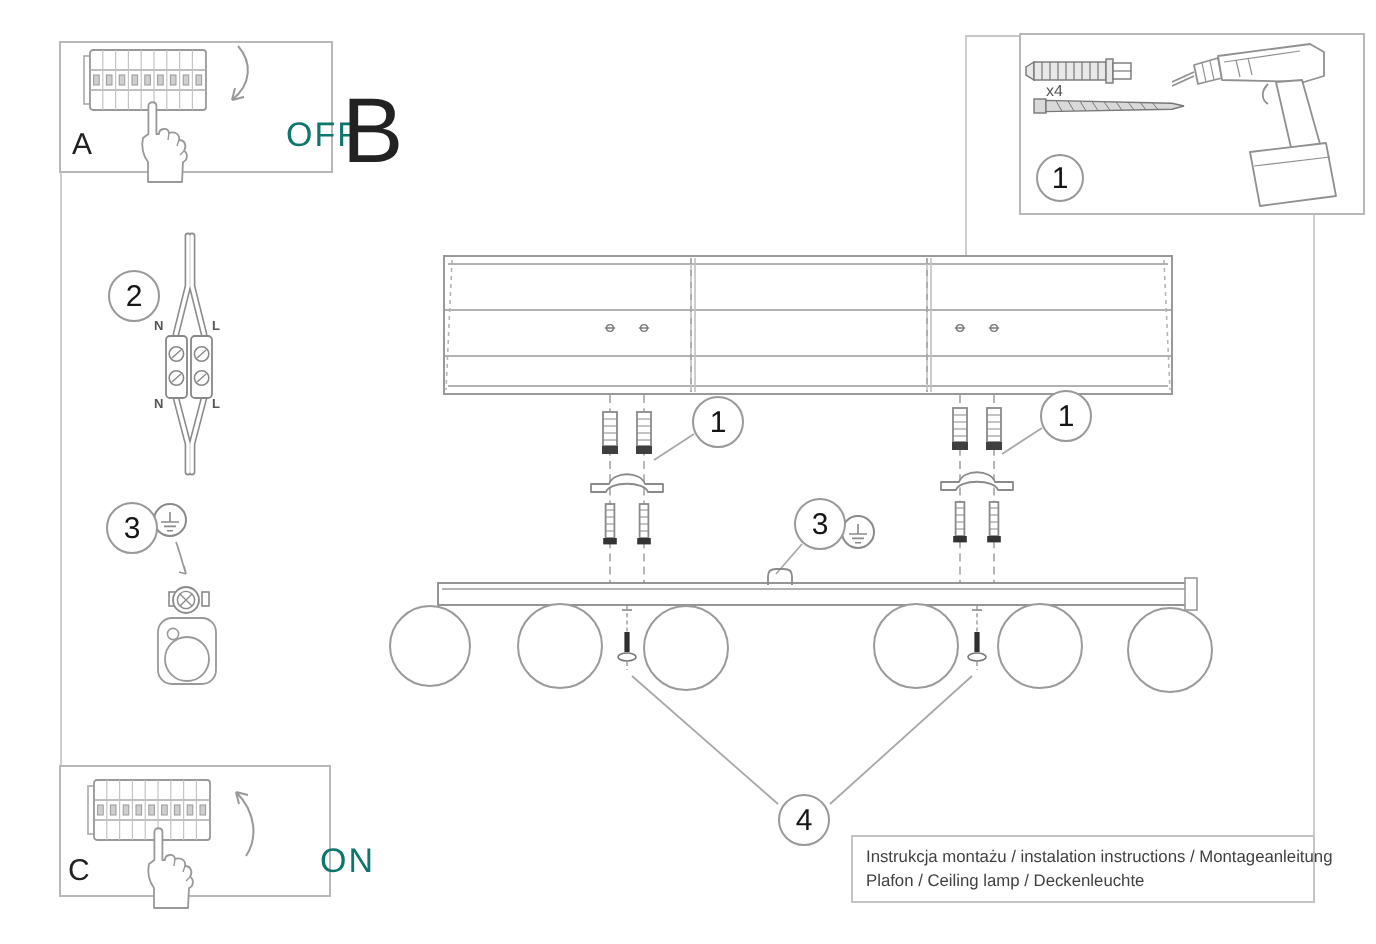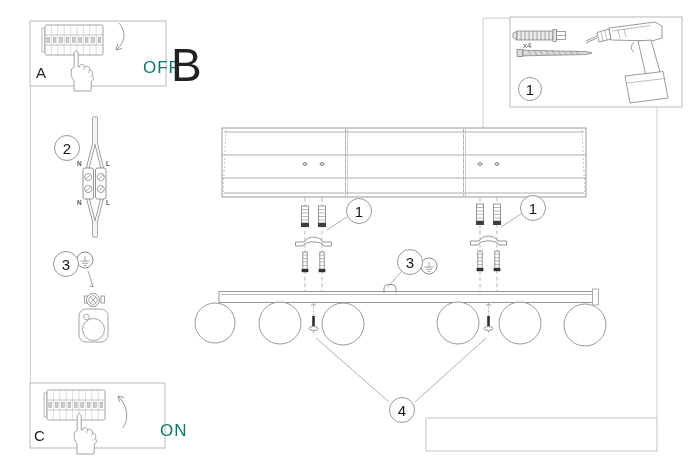--- a/index.html
+++ b/index.html
@@ -233,14 +233,16 @@
 <div class="txt wirelabel" style="left:106px;top:199px;">L</div>
 
 <div class="callout small" style="left:518px;top:77px;">1</div>
 <div class="callout" style="left:54px;top:135px;">2</div>
 <div class="callout" style="left:53px;top:251px;">3</div>
 <div class="callout" style="left:346px;top:198px;">1</div>
 <div class="callout" style="left:520px;top:195px;">1</div>
 <div class="callout" style="left:397px;top:249px;">3</div>
 <div class="callout" style="left:389px;top:397px;">4</div>
 
+<div class="txt titletext" style="left:433px;top:422px;">Instrukcja montażu / instalation instructions / Montageanleitung</div>
+<div class="txt titletext" style="left:433px;top:434px;">Plafon / Ceiling lamp / Deckenleuchte</div>
 
 </div>
 
 </body></html>

